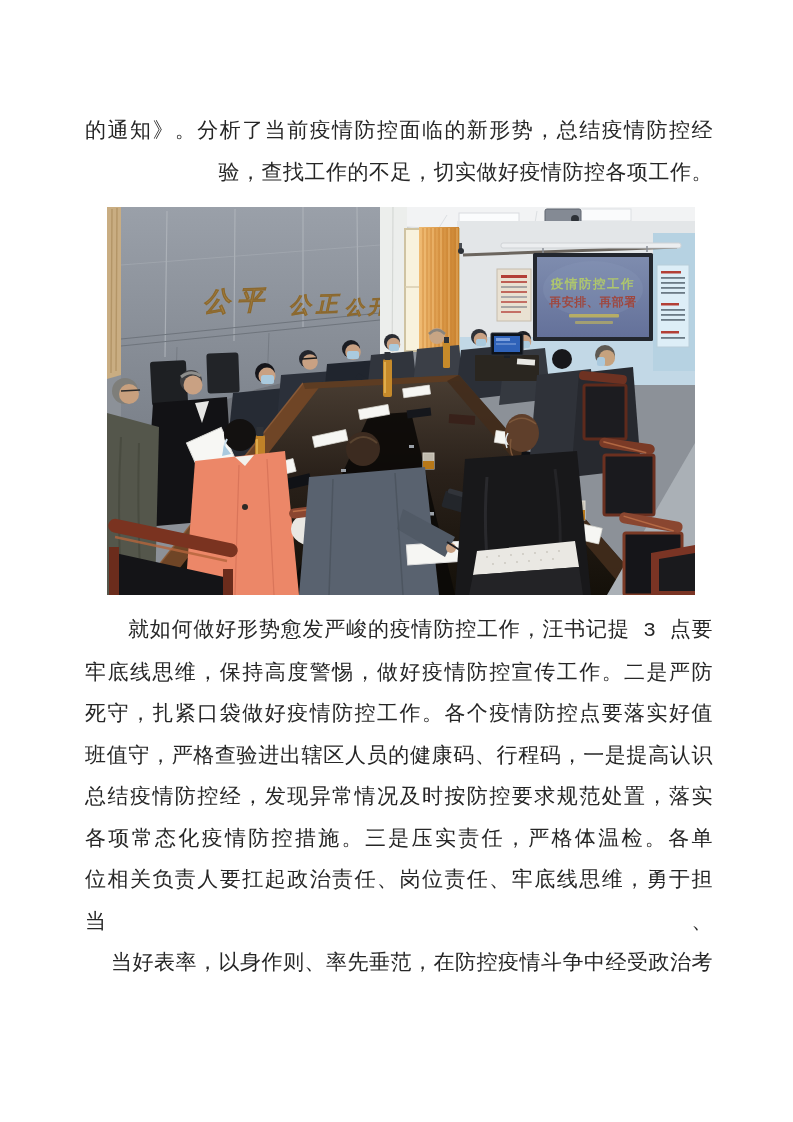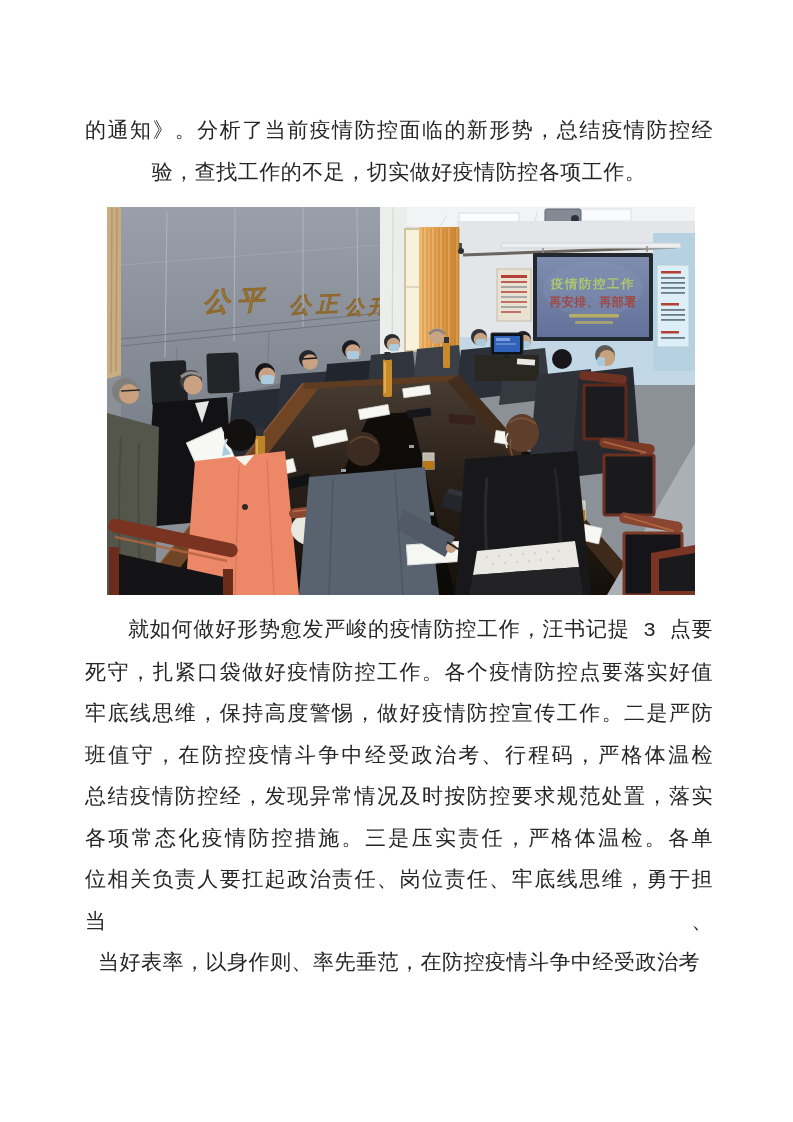--- a/index.html
+++ b/index.html
@@ -14,21 +14,21 @@
     position:absolute;
     left:85px;
     width:628px;
     font-size:21px;
     line-height:41.5px;
     color:#262626;
     letter-spacing:0.5px;
   }
   .para1{top:110px;}
   .para2{top:610px;}
-  .tline{width:100%;text-align:center;}
+  .tline{width:100%;text-align:right;}
   .jline{text-align:justify;text-align-last:justify;}
   .indent{padding-left:43px;width:585px;font-family:Liberation Mono, monospace;}
   .photo{
     position:absolute;
     left:107px;top:207px;
     width:588px;height:388px;
     margin:0;padding:0;
   }
   .photo svg{display:block;width:588px;height:388px;}
   .slogan-text{
@@ -410,22 +410,22 @@
         <rect x="0" y="324" width="132" height="14" rx="7" fill="#7a3320" transform="rotate(12 66 331)"></rect>
         <path d="M8,330 L120,354" stroke="#b5653c" stroke-width="2.5" opacity="0.8"></path>
         <rect x="2" y="340" width="10" height="48" fill="#6b2c1c"></rect>
         <rect x="116" y="362" width="10" height="26" fill="#6b2c1c"></rect>
       </g>
     </svg>
   </figure>
 
   <div class="para para2">
     <div class="tline jline indent">就如何做好形势愈发严峻的疫情防控工作，汪书记提 3 点要</div>
+    <div class="tline jline">牢底线思维，保持高度警惕，做好疫情防控宣传工作。二是严防</div>
     <div class="tline jline">死守，扎紧口袋做好疫情防控工作。各个疫情防控点要落实好值</div>
-    <div class="tline jline">牢底线思维，保持高度警惕，做好疫情防控宣传工作。二是严防</div>
-    <div class="tline jline">班值守，在防控疫情斗争中经受政治考、行程码，严格体温检</div>
+    <div class="tline jline">班值守，严格查验进出辖区人员的健康码、行程码，一是提高认识</div>
     <div class="tline jline">总结疫情防控经，发现异常情况及时按防控要求规范处置，落实</div>
     <div class="tline jline">各项常态化疫情防控措施。三是压实责任，严格体温检。各单</div>
     <div class="tline jline">位相关负责人要扛起政治责任、岗位责任、牢底线思维，勇于担当、</div>
     <div class="tline">当好表率，以身作则、率先垂范，在防控疫情斗争中经受政治考</div>
   </div>
 
 </div>
 
 </body></html>

